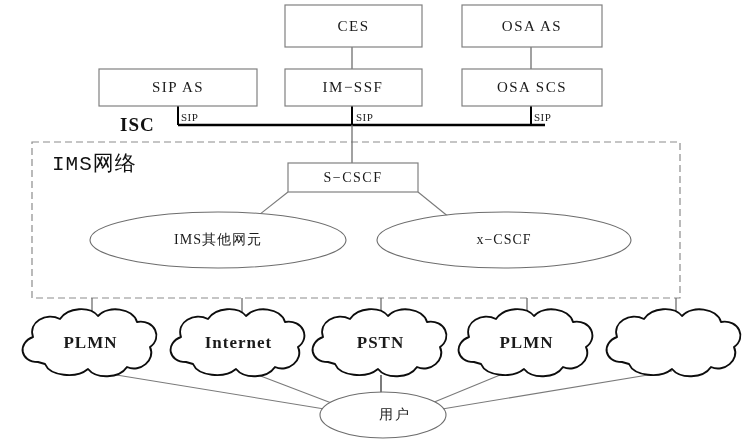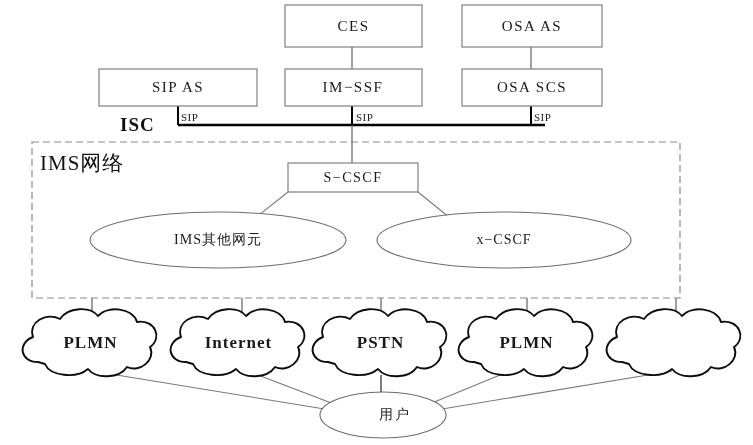--- a/index.html
+++ b/index.html
@@ -53,24 +53,25 @@
   .cloud-label.cjk {
     font-size: 15px;
     letter-spacing: 2px;
   }
   .user-label {
     font-family: "Liberation Serif", "DejaVu Serif", serif;
     font-size: 14px;
     letter-spacing: 2px;
   }
   .zone-label {
-    font-family: Liberation Serif, serif;
+    font-family: Liberation Mono, monospace;
     font-size: 21px;
     letter-spacing: 1px;
     color: #111;
+    margin-left: 12px;
   }
   .bus-label {
     font-family: "Liberation Serif", "DejaVu Serif", serif;
     font-size: 19px;
     font-weight: bold;
     letter-spacing: 1px;
     color: #111;
   }
   .link-label {
     font-family: "Liberation Serif", "DejaVu Serif", serif;

